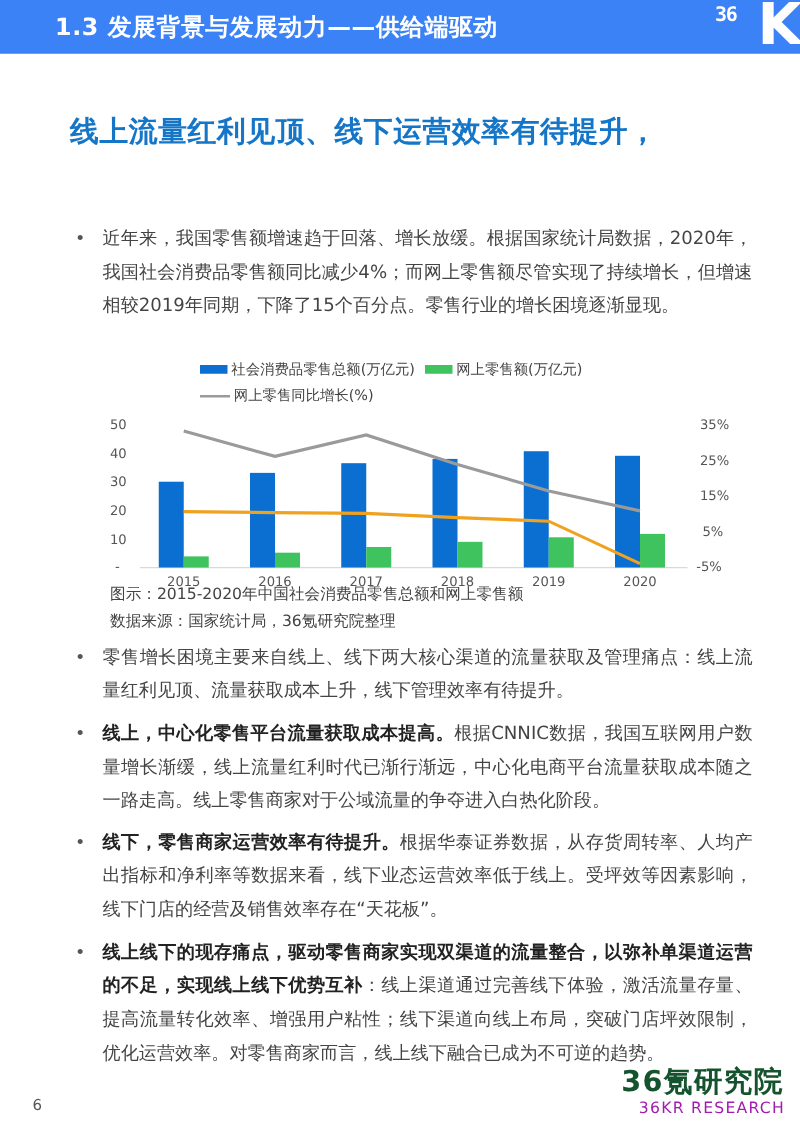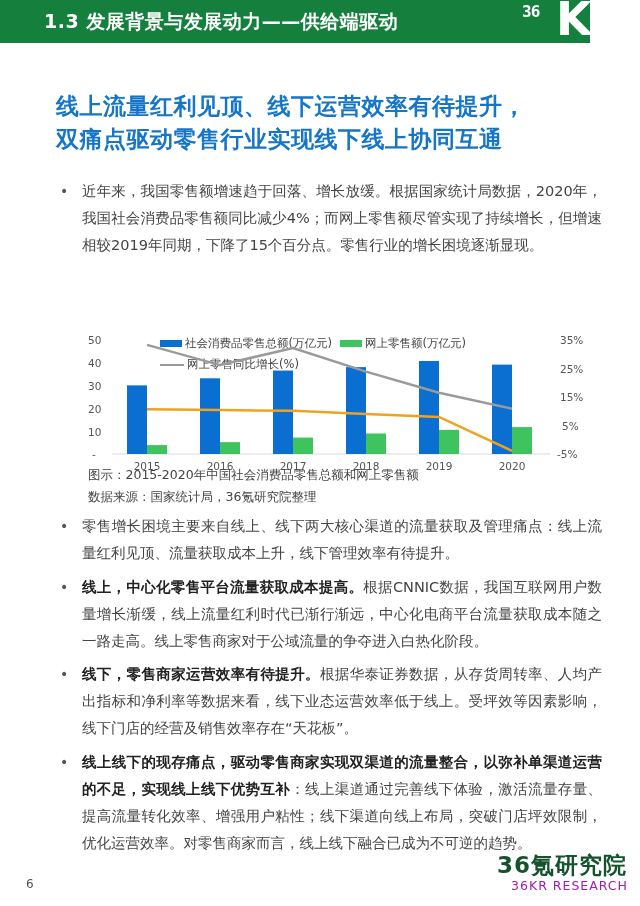--- a/index.html
+++ b/index.html
@@ -1,33 +1,33 @@
 <!DOCTYPE html>
 <html><head>
 <meta charset="utf-8">
 <style>
   * { box-sizing: border-box; margin: 0; padding: 0; }
   html, body { width: 640px; height: 906px; background: #ffffff; overflow: hidden; }
   body { position: relative; font-family: "DejaVu Sans", "Liberation Sans", sans-serif; color: #3a3a3a; }
 
-  .header { position: absolute; left: 0; top: 0; width: 590px; height: 43px; background: #15803d; }
+  .header { position: absolute; left: 0; top: 0; width: 640px; height: 43px; background: #3b82f6; }
   .header-title { position: absolute; left: 44px; top: 9px; font-size: 19px; color: #ffffff; font-weight: bold; letter-spacing: 0.5px; }
   .logo { position: absolute; right: 0; top: 0; width: 110px; height: 43px; overflow: hidden; }
   .logo-36 { position: absolute; left: 42px; top: 2px; font-family: "DejaVu Sans Mono", monospace; font-size: 16px; color: #fff; font-weight: bold; letter-spacing: -1px; }
   .logo-k { position: absolute; left: 76px; top: -4px; font-size: 46px; color: #fff; font-weight: bold; line-height: 46px; }
 
   .headline { position: absolute; left: 56px; top: 90px; width: 560px; font-size: 23px; line-height: 33px; font-weight: bold; color: #1576c8; letter-spacing: 0.5px; }
 
   .bullet { position: absolute; left: 60px; width: 560px; font-size: 14.5px; line-height: 27px; color: #444; }
   .bullet .dot { position: absolute; left: 0; top: 0; color: #555; font-size: 14px; }
   .bullet .txt { display: block; margin-left: 22px; width: 520px; text-align: justify; }
   .bullet b { color: #222; font-weight: bold; }
 
   .chart { position: absolute; left: 80px; top: 285px; width: 510px; height: 180px; }
-  .legend { position: absolute; left: 80px; top: 0; width: 400px; font-size: 11.5px; color: #444; margin-top: 48px; }
+  .legend { position: absolute; left: 80px; top: 0; width: 400px; font-size: 11.5px; color: #444; }
   .legend-row { height: 21px; display: flex; align-items: center; }
   .legend-item { display: flex; align-items: center; margin-right: 8px; }
   .sw-bar { width: 22px; height: 7px; margin-right: 3px; }
   .sw-line { width: 24px; height: 2px; margin-right: 3px; }
   .axis-label { position: absolute; font-size: 10.5px; color: #555; }
   .xlabel { position: absolute; font-size: 10.5px; color: #555; width: 40px; text-align: center; }
   .caption { position: absolute; left: 88px; font-size: 12.5px; color: #444; }
 
   .watermark1 { position: absolute; right: 13px; top: 850px; font-size: 23px; font-weight: bold; color: #14532d; letter-spacing: 1px; }
   .watermark2 { position: absolute; right: 12px; top: 878px; font-size: 12.5px; color: #a21caf; letter-spacing: 1px; }
@@ -39,21 +39,20 @@
 <div class="header">
   <div class="header-title">1.3 发展背景与发展动力——供给端驱动</div>
   <div class="logo">
     <span class="logo-36">36</span>
     <span class="logo-k">Kr</span>
   </div>
 </div>
 
 <div class="headline">
   <div>线上流量红利见顶、线下运营效率有待提升，</div>
-  <div>双痛点驱动零售行业实现线下线上协同互通</div>
 </div>
 
 <div class="bullet" style="top:178px;">
   <span class="dot">•</span>
   <span class="txt">近年来，我国零售额增速趋于回落、增长放缓。根据国家统计局数据，2020年，我国社会消费品零售额同比减少4%；而网上零售额尽管实现了持续增长，但增速相较2019年同期，下降了15个百分点。零售行业的增长困境逐渐显现。</span>
 </div>
 
 <div class="chart">
   <div class="legend">
     <div class="legend-row">

